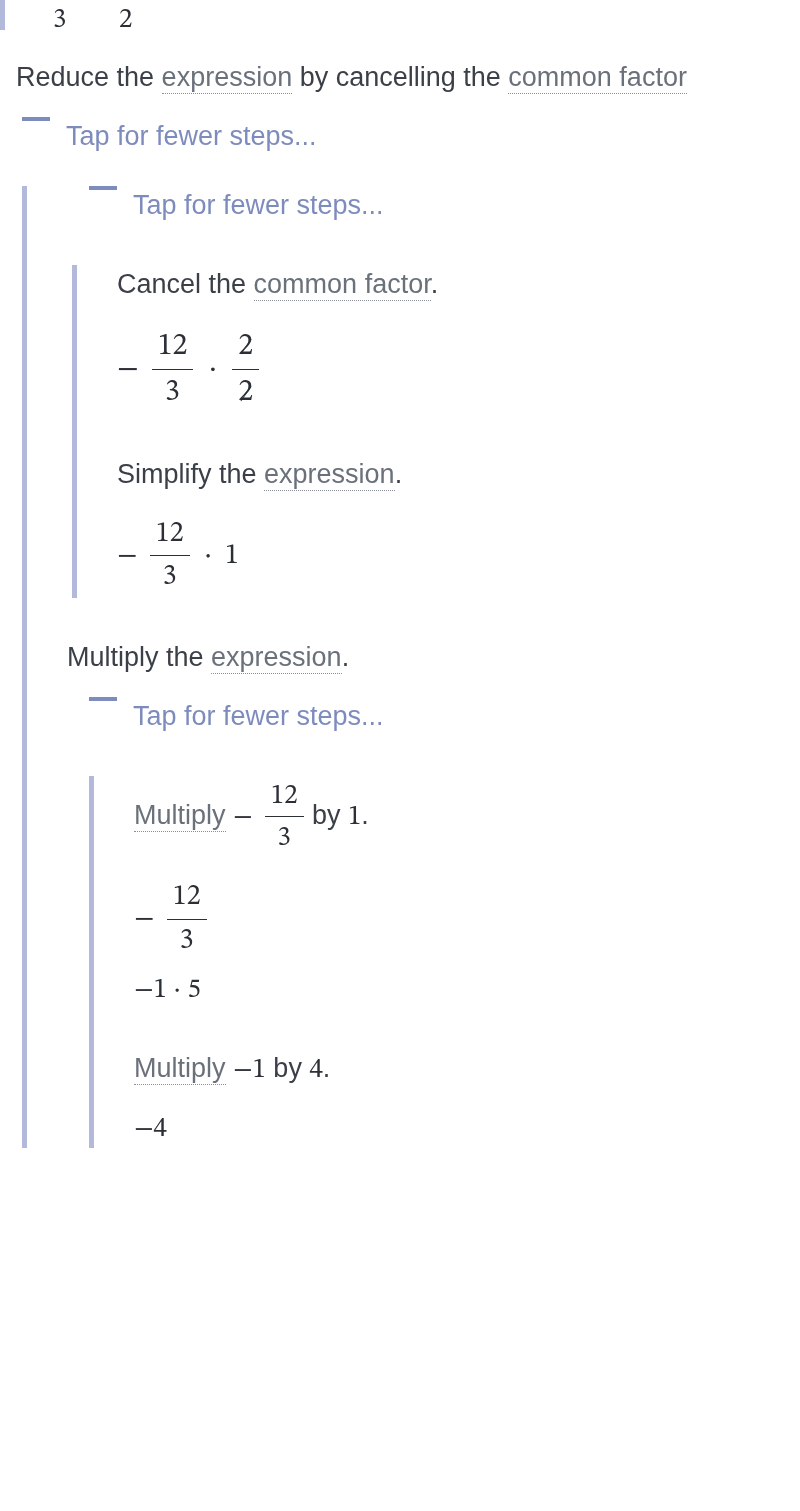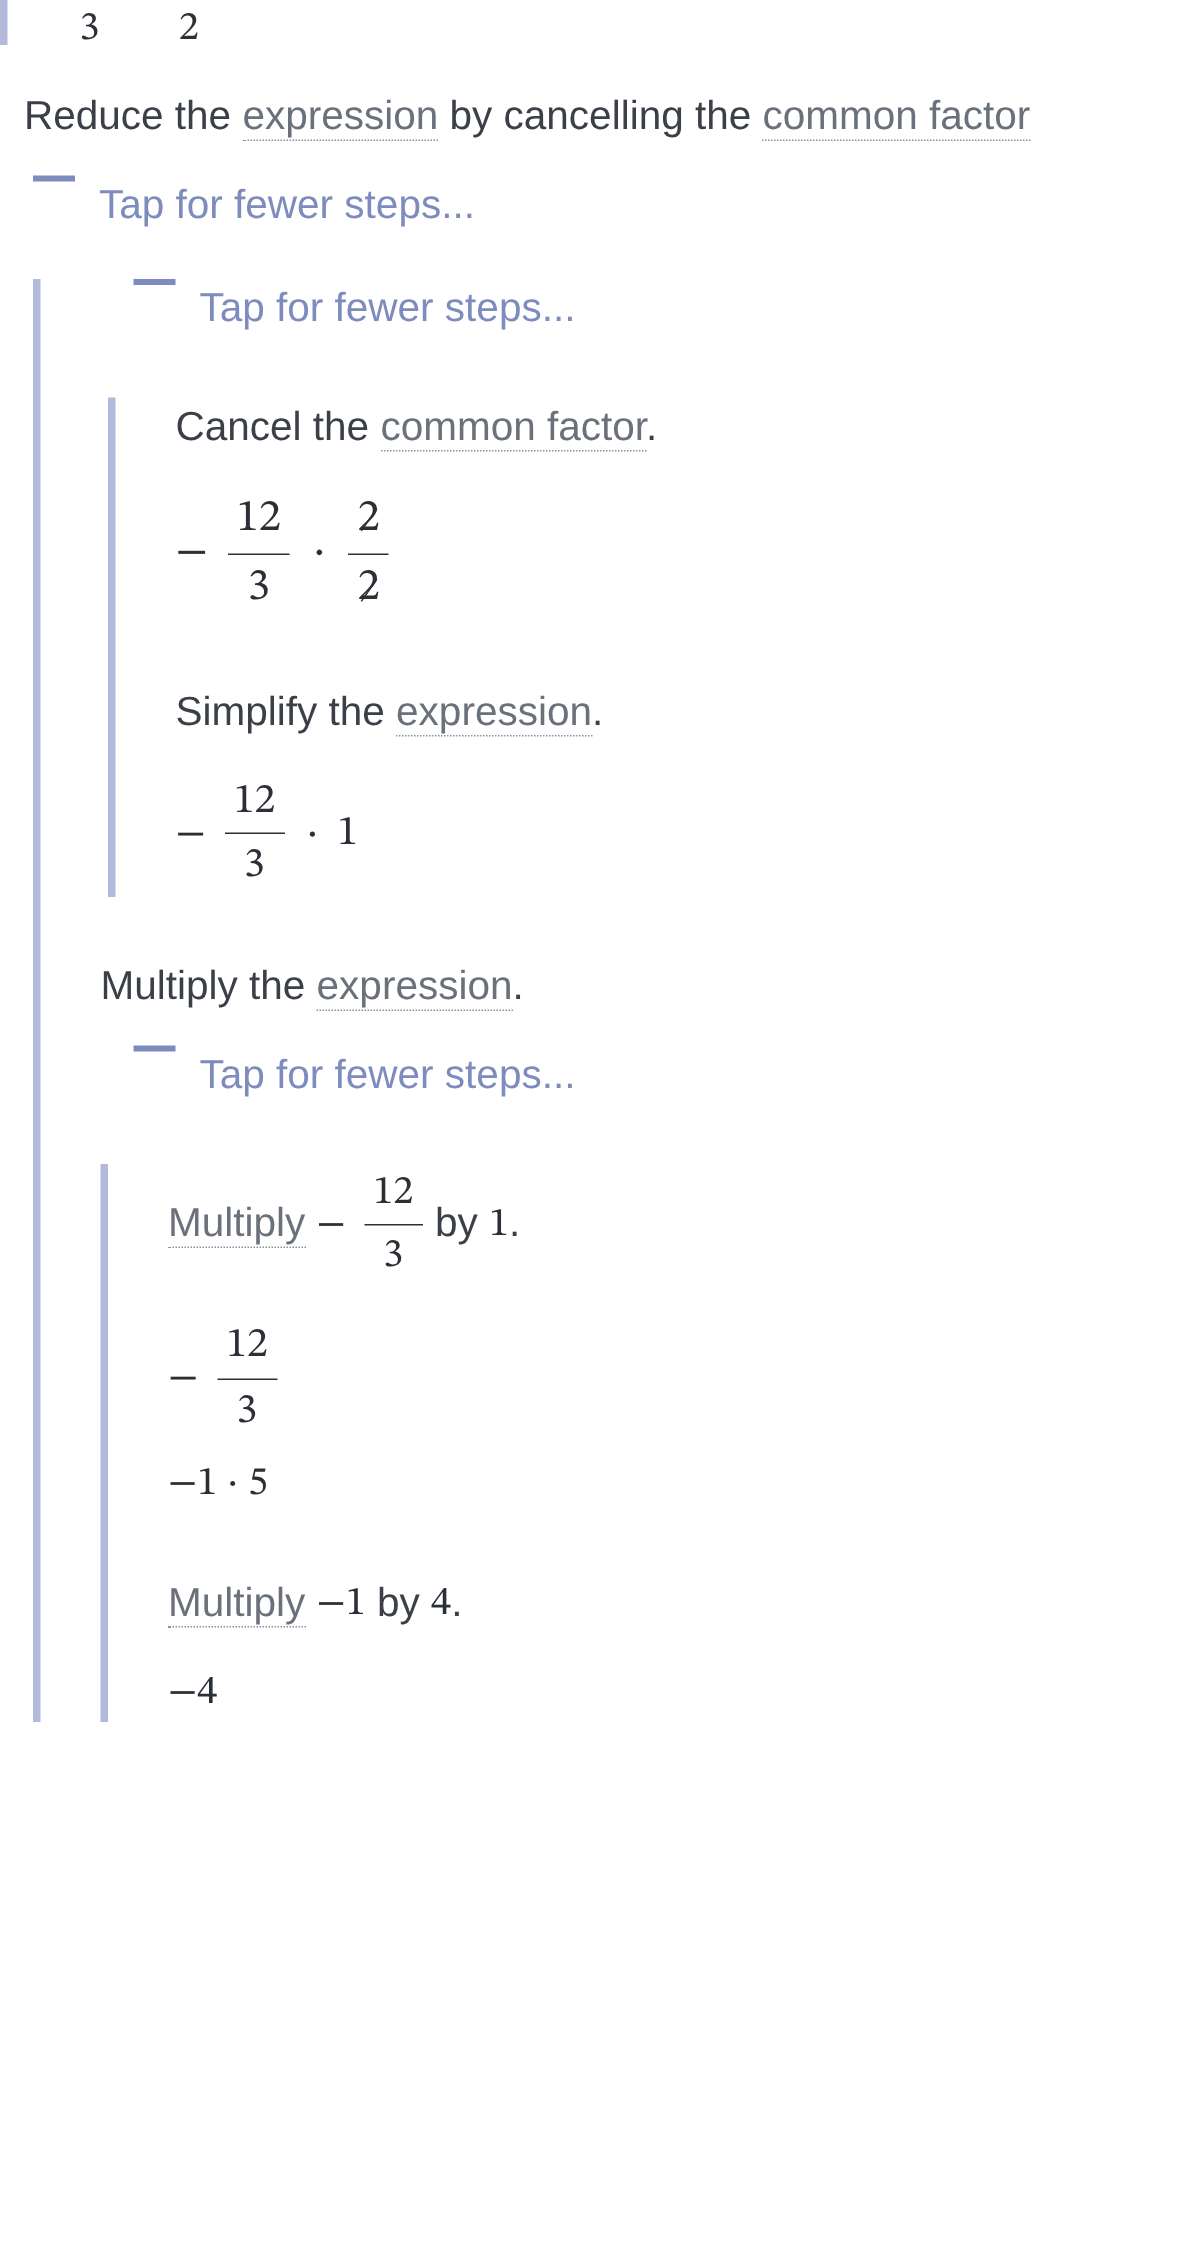--- a/index.html
+++ b/index.html
@@ -172,21 +172,21 @@
       </div>
 
       <div class="instruction">
         <span>Multiply the </span><span class="glossary">expression</span><span>.</span>
       </div>
       <div class="tap-row" style="margin-left:22px">
         <span class="minus-icon"></span>
         <span class="tap-text">Tap for fewer steps...</span>
       </div>
 
-      <div class="step-block" style="">
+      <div class="step-block" style="margin-left:22px">
         <div class="step-content">
 
           <div class="instruction">
             <span class="glossary">Multiply</span><span> </span>
             <span class="expr mtext">
               <span class="minus">−</span>
               <span class="frac">
                 <span class="num">12</span>
                 <span class="den">3</span>
               </span>

